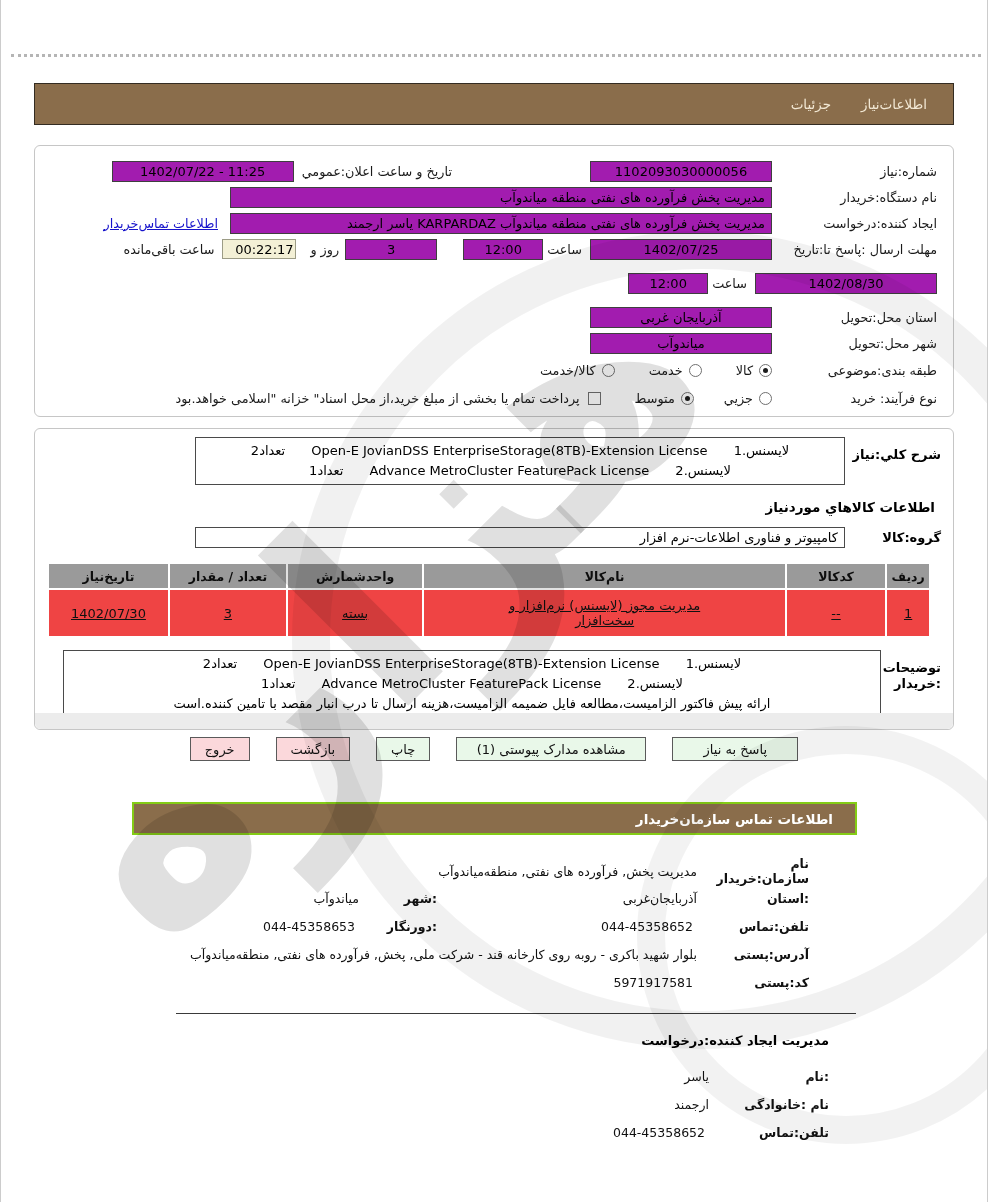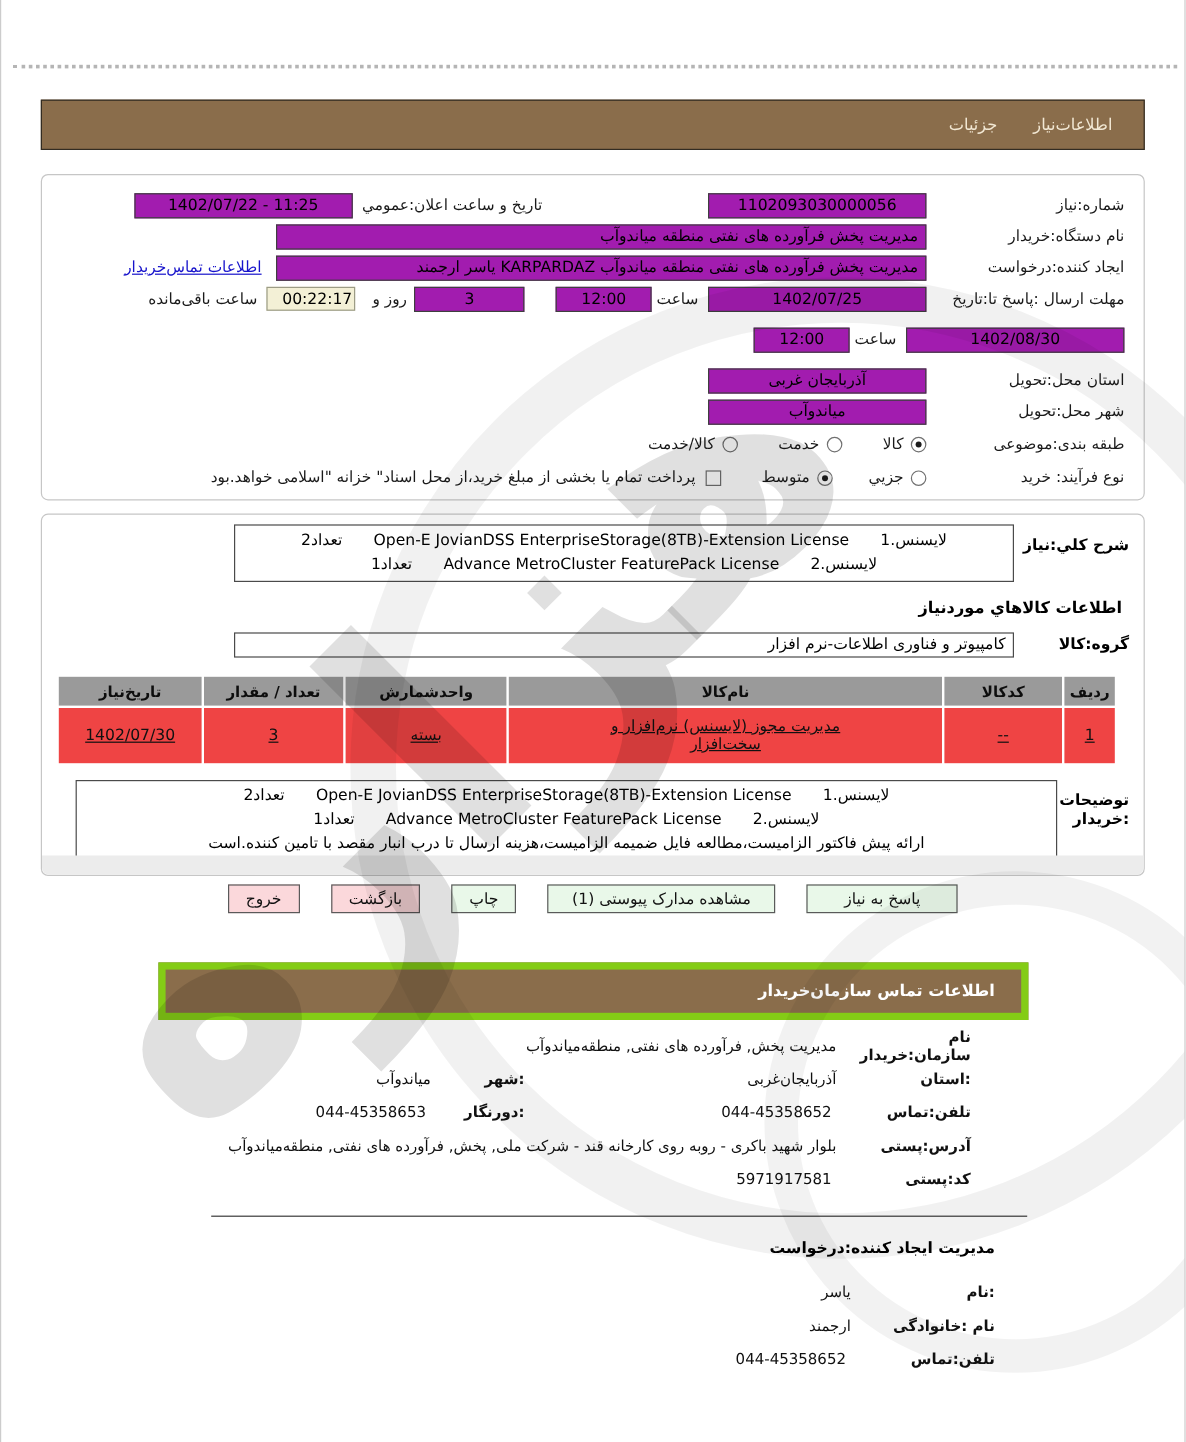--- a/index.html
+++ b/index.html
@@ -7,21 +7,21 @@
   .page { position: relative; width: 988px; height: 1202px; background: #fff;
           border-left: 1px solid #ccc; border-right: 1px solid #ccc; overflow: hidden; }
   .topline { position: absolute; top: 54px; left: 10px; right: 6px;
              border-top: 3px dotted #b5b5b5; }
   
   .wm { position: absolute; inset: 0; z-index: 40; pointer-events: none; }
   
   .tabbar { position: absolute; top: 83px; left: 33px; right: 33px; height: 42px;
             background: #8a6d4b; border: 1px solid #332c22; display: flex; direction: rtl;
             align-items: center; gap: 30px; padding: 0 26px; z-index: 10; }
-  .tab { color: #f2e8d4; font-size: 13.5px; cursor: pointer; }
+  .tab { color: #f2e8d4; font-size: 13.5px; cursor: pointer; font-family: Liberation Serif, serif; }
   
   .box { position: absolute; left: 33px; right: 33px; background: #fff;
          border: 1px solid #c6c6c6; border-radius: 6px; direction: rtl; z-index: 10; }
   .box1 { top: 145px; height: 272px; padding: 12px 16px 8px 16px; }
   .box2 { top: 428px; height: 302px; padding: 8px 6px 18px 6px; }
   .frow { display: flex; align-items: center; height: 26px; }
   .lbl { font-size: 12.8px; color: #1a1a1a; }
   .flabel { width: 165px; flex: none; font-size: 12.8px; color:#1a1a1a; line-height: 15px; text-align: right; }
   .inp { border: 1.5px solid #3f3f3f; background: #a21caf; height: 21px; font-size: 13px;
          display: flex; align-items: center; justify-content: center; flex: none; color:#000; }
@@ -57,22 +57,22 @@
   .btnrow { position: absolute; top: 737px; left: 0; right: 0; display: flex; direction: rtl;
             justify-content: center; gap: 26px; z-index: 10; }
   .btn { height: 24px; border: 1px solid #5a5a5a; font-size: 13px; display: flex; align-items: center;
          justify-content: center; padding: 0 14px; cursor: pointer; color: #111;
          font-family: "DejaVu Sans", sans-serif; }
   .btn.green { background: #e9f8e9; }
   .btn.pink  { background: #fbd8db; }
   .btn.wide  { min-width: 190px; }
   .btn.answer{ min-width: 126px; }
   
-  .cbar { position: absolute; top: 802px; left: 131px; width: 725px; height: 48px; background: #8a6d4b;
-          border: 6px solid #84cc16; color: #fff; font-weight: bold; font-size: 13.5px;
+  .cbar { position: absolute; top: 802px; left: 131px; width: 725px; height: 33px; background: #8a6d4b;
+          border: 2px solid #84cc16; color: #fff; font-weight: bold; font-size: 13.5px;
           display: flex; align-items: center; direction: rtl; padding: 0 22px; z-index: 10; }
   .contact { position: absolute; top: 856px; right: 178px; width: 640px; direction: rtl;
              font-size: 12.5px; z-index: 10; color:#111; }
   .crow { display: grid; grid-template-columns: 112px 260px 78px 190px; height: 28px; align-items: center; }
   .crow b { font-size: 12.5px; }
   .cval { text-align: right; }
   .cval.ltr { direction: ltr; text-align: right; padding-right: 4px; }
   .span3 { grid-column: 2 / 5; }
   .divider { position: absolute; top: 1013px; left: 175px; width: 680px; border-top: 1px solid #3a3a3a; z-index: 10; }
   .creator-head { position: absolute; top: 1033px; right: 158px; font-weight: bold; font-size: 13px;

